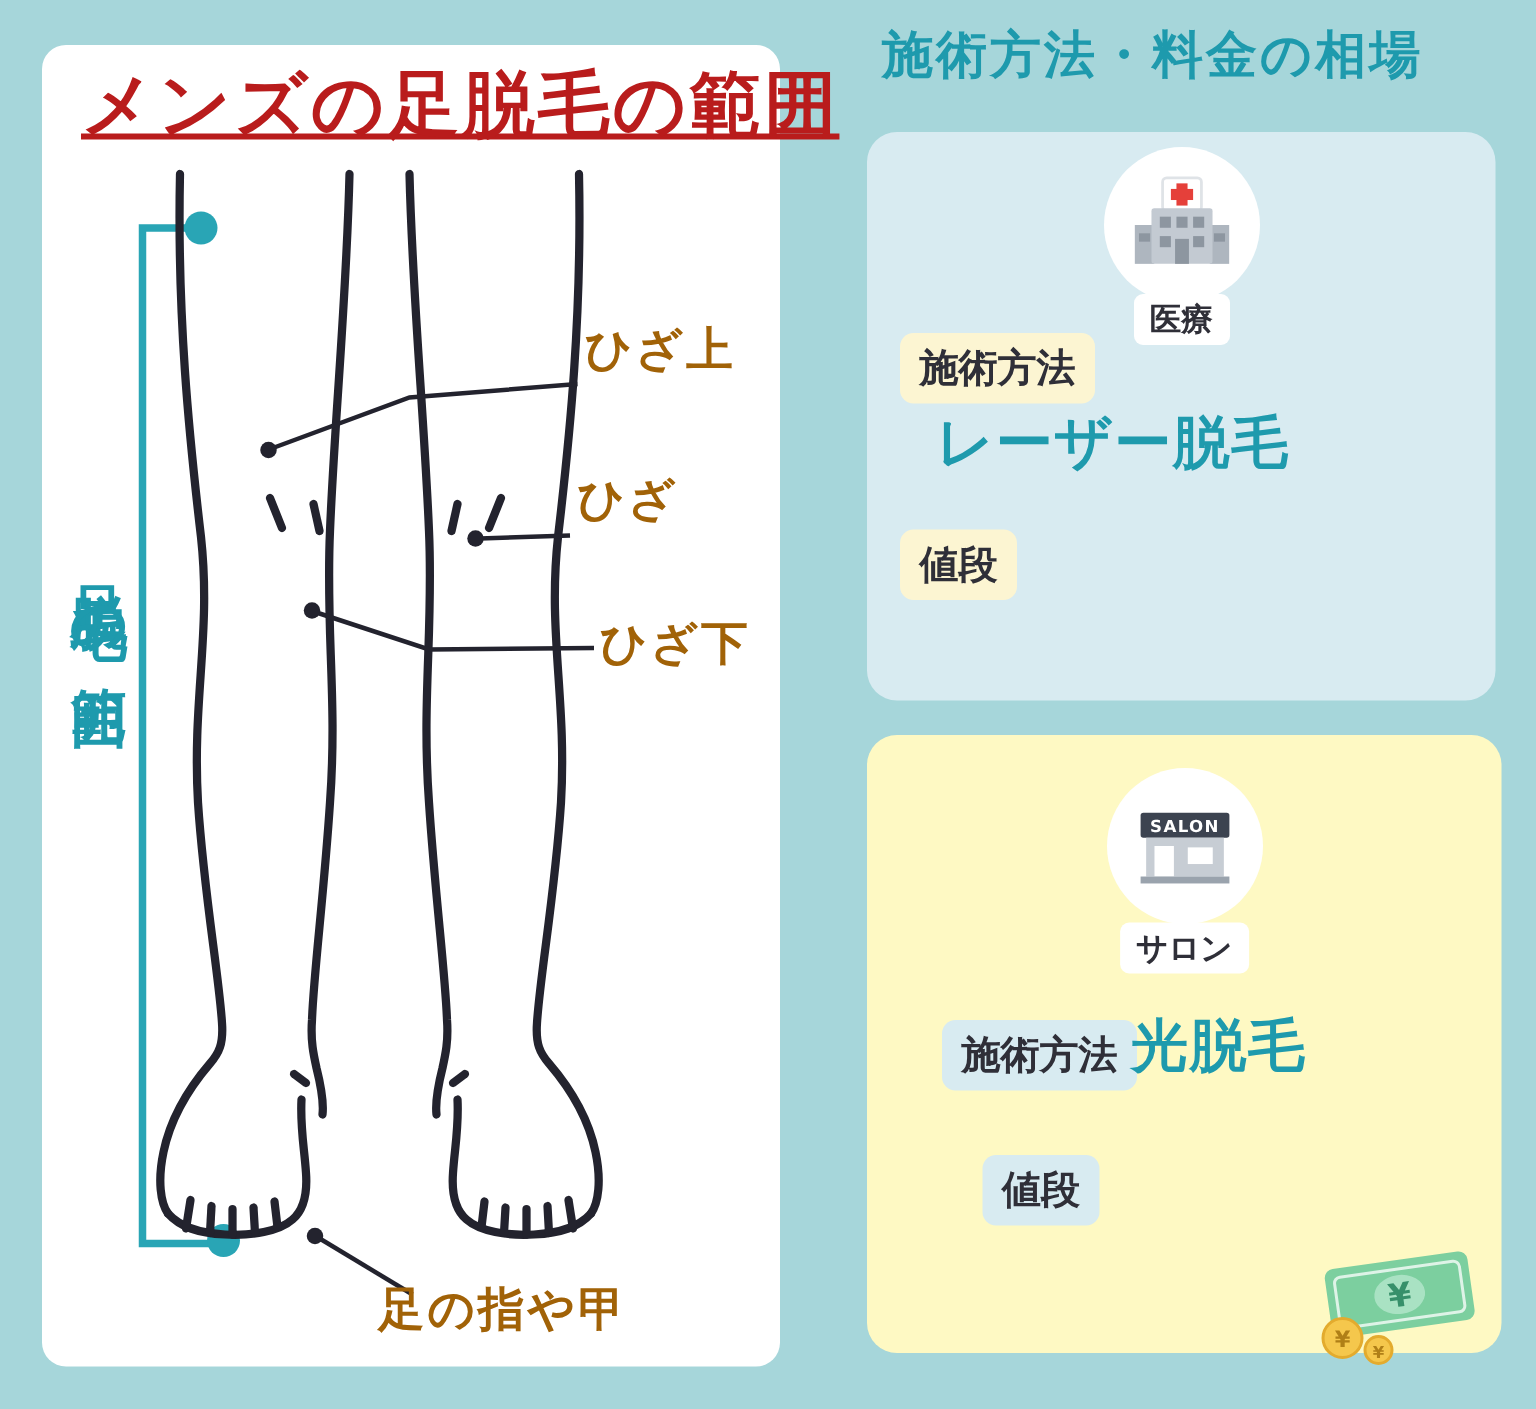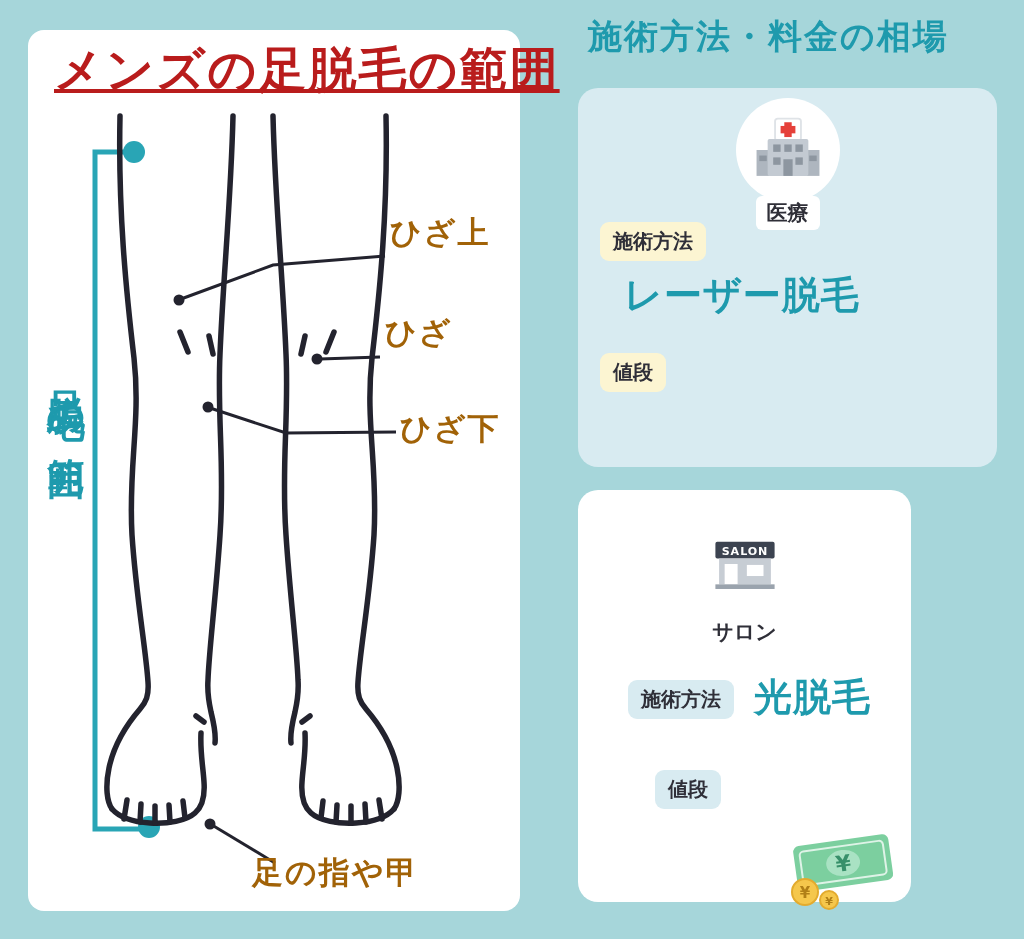--- a/index.html
+++ b/index.html
@@ -32,35 +32,35 @@
     letter-spacing:2px; color:#a16207; white-space:nowrap;
   }
   .vertical-label {
     position:absolute; left:12px; top:330px;
     writing-mode:vertical-rl; text-orientation:upright;
     font-size:38px; font-weight:bold; letter-spacing:6px;
     color:#1e9aad;
   }
   .card { position:absolute; border-radius:20px; }
   .card-medical { left:578px; top:88px;  width:419px; height:379px; background:#d8ebf1; }
-  .card-salon   { left:578px; top:490px; width:333px; height:412px; background:#ffffff; }
+  .card-salon   { left:578px; top:490px; width:423px; height:412px; background:#fef9c3; }
   .icon-circle {
     position:absolute; left:50%; transform:translateX(-50%);
     width:104px; height:104px; background:#ffffff; border-radius:50%;
     display:flex; align-items:center; justify-content:center;
   }
   .tag {
     position:absolute; left:50%; transform:translateX(-50%);
     background:#ffffff; color:#2f2f38;
     font-size:21px; font-weight:bold;
     padding:3px 11px; border-radius:6px; white-space:nowrap;
   }
   .badge {
     position:absolute;
-    font-size:20px; font-weight:bold; color:#2f2f38;
+    font-size:26px; font-weight:bold; color:#2f2f38;
     padding:6px 13px; border-radius:9px; white-space:nowrap;
   }
   .badge-cream { background:#fcf5d2; }
   .badge-blue  { background:#d8ebf1; }
   .value {
     position:absolute; color:#1e9aad; font-weight:bold;
     font-size:38px; letter-spacing:1px; white-space:nowrap;
   }
   .money-svg { position:absolute; right:8px; bottom:-10px; }
 </style>

